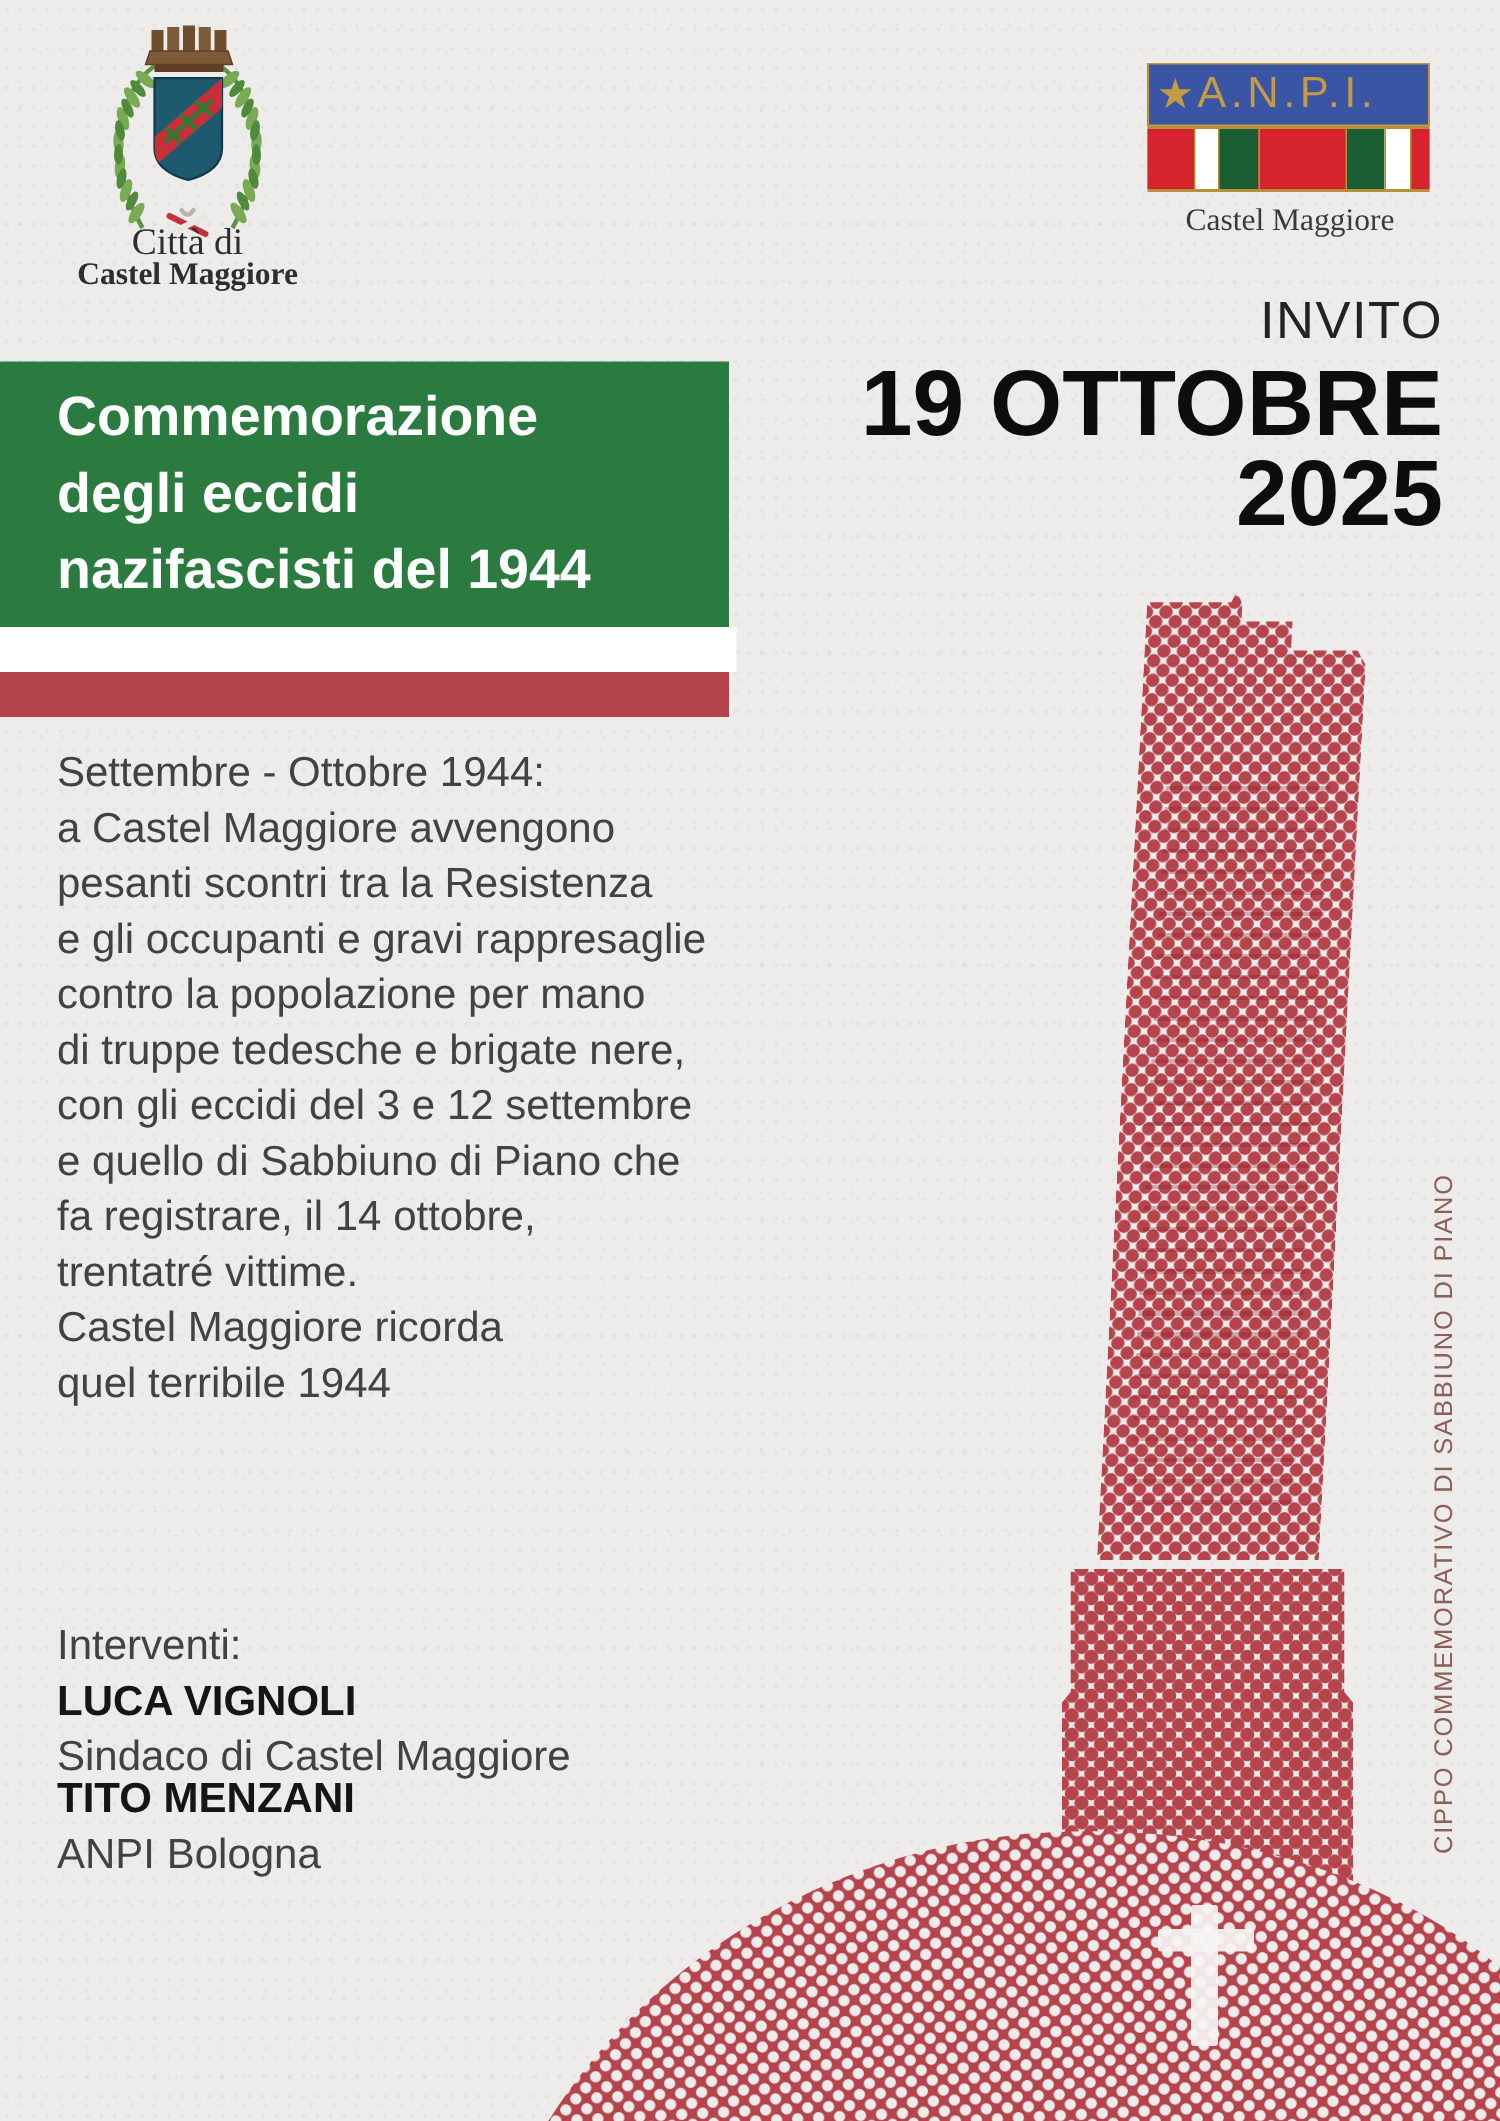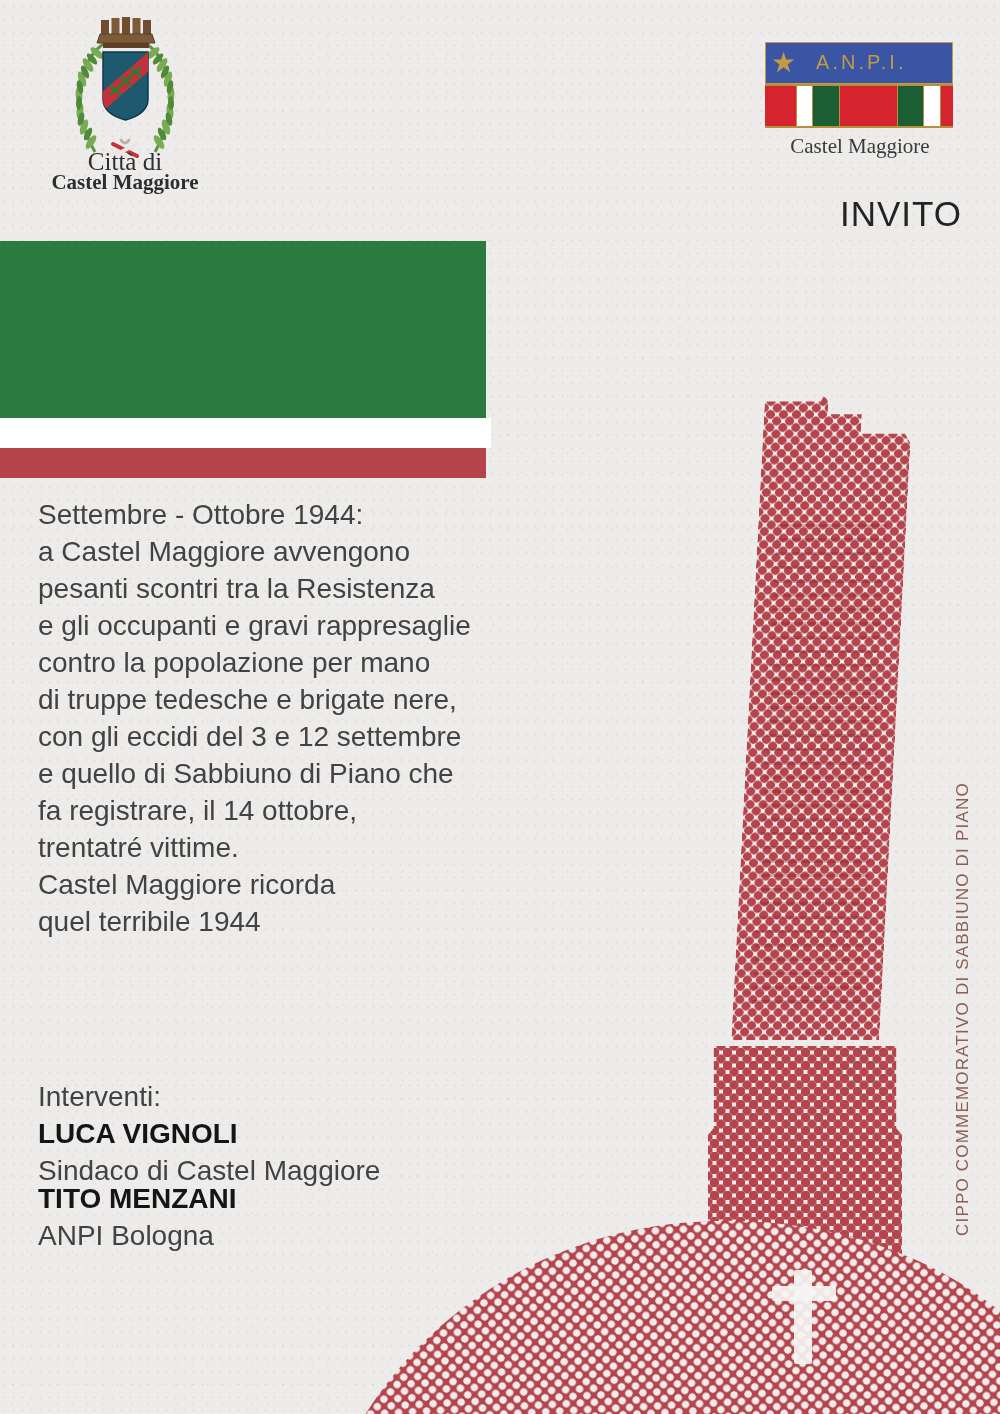--- a/index.html
+++ b/index.html
@@ -22,21 +22,21 @@
     font-family:"Liberation Serif", serif;color:#2e2e2e;line-height:19px;}
   .muni-line1{font-size:25px;}
   .muni-line2{font-size:21px;font-weight:700;margin-top:2px;}
 
   
   .anpi-badge{left:765px;top:42px;width:188px;height:86px;background:#b5913c;
     border:2px solid #a8843а;box-sizing:border-box;display:flex;flex-direction:column;}
   .anpi-top{height:42px;background:#3a55a3;box-shadow:inset 0 0 0 1px #c29b45;
     display:flex;align-items:center;}
   .anpi-star{color:#c29b45;font-size:28px;line-height:28px;margin-left:6px;}
-  .anpi-acronym{color:#c29b45;font-size:20px;letter-spacing:3px;margin-left:20px;margin-top:-2px;}
+  .anpi-acronym{color:#c29b45;font-size:29px;letter-spacing:3px;margin-left:2px;margin-top:-2px;}
   .anpi-stripes{height:40px;margin-top:2px;display:flex;}
   .anpi-stripes .s{height:100%;border-left:1px solid #b5913c;box-sizing:border-box;}
   .s:first-child{border-left:none;}
   .s.red{background:#d6242e;}
   .s.white{background:#ffffff;}
   .s.green{background:#1c5e33;}
   .anpi-caption{left:735px;top:134px;width:250px;text-align:center;
     font-family:"Liberation Serif", serif;font-size:21px;color:#3a3a3a;}
 
   
@@ -187,22 +187,27 @@
       <div class="s green" style="width:27px"></div>
       <div class="s red" style="width:58px"></div>
       <div class="s green" style="width:27px"></div>
       <div class="s white" style="width:17px"></div>
       <div class="s red" style="width:13px"></div>
     </div>
   </div>
   <div class="abs anpi-caption">Castel Maggiore</div>
 
   <div class="abs invito">INVITO</div>
+  <div class="abs bigdate">19 OTTOBRE
+2025</div>
 
   <div class="abs band-green"></div>
+  <div class="abs band-title">Commemorazione
+degli eccidi
+nazifascisti del 1944</div>
   <div class="abs band-white"></div>
   <div class="abs band-red"></div>
 
   <div class="abs txt para">Settembre - Ottobre 1944:
 a Castel Maggiore avvengono
 pesanti scontri tra la Resistenza
 e gli occupanti e gravi rappresaglie
 contro la popolazione per mano
 di truppe tedesche e brigate nere,
 con gli eccidi del 3 e 12 settembre

